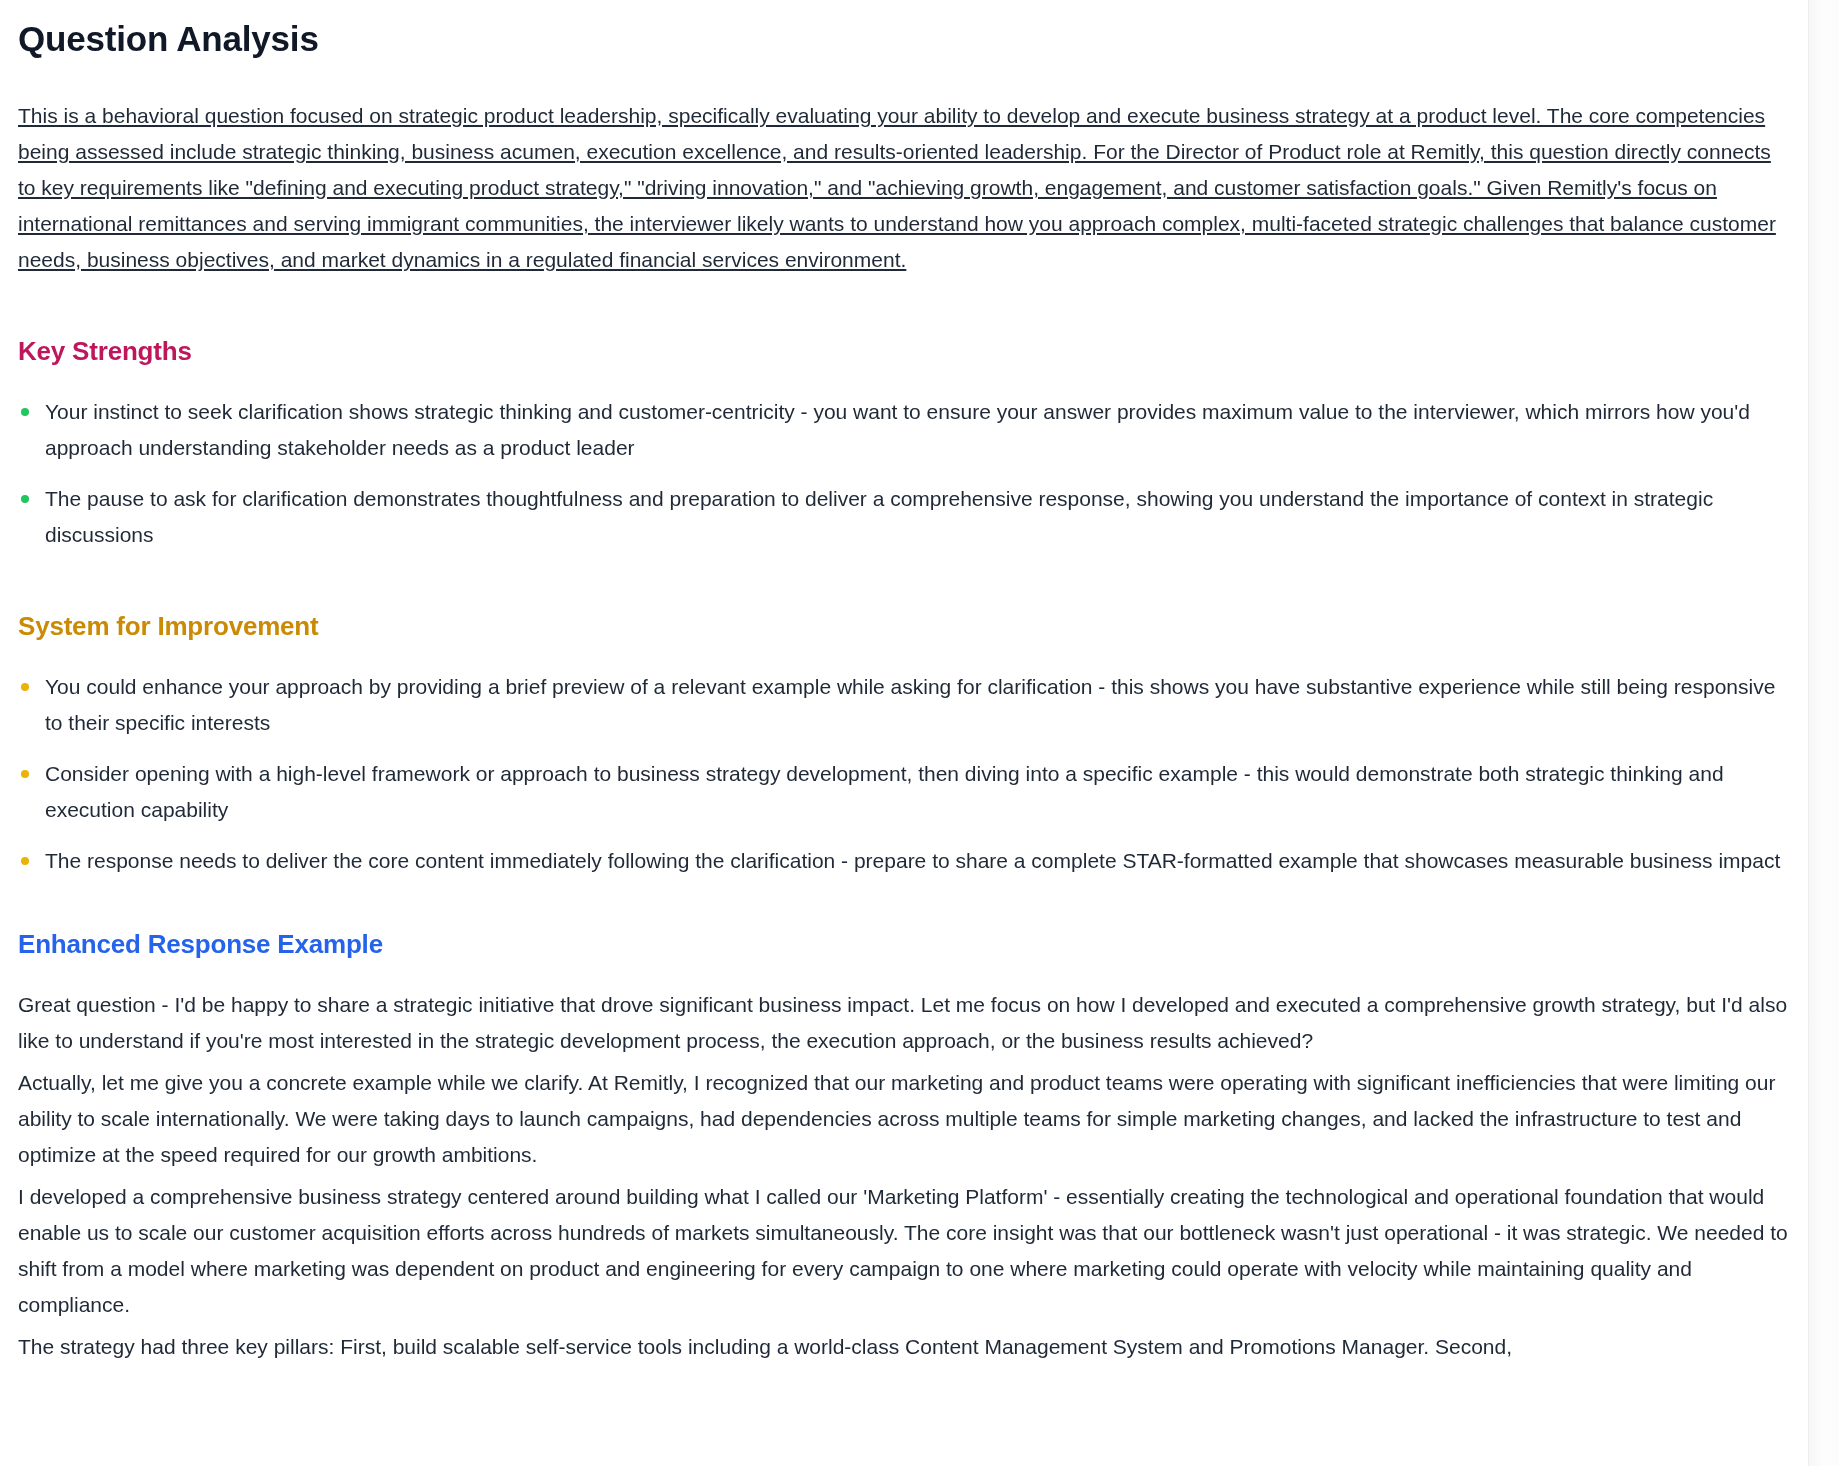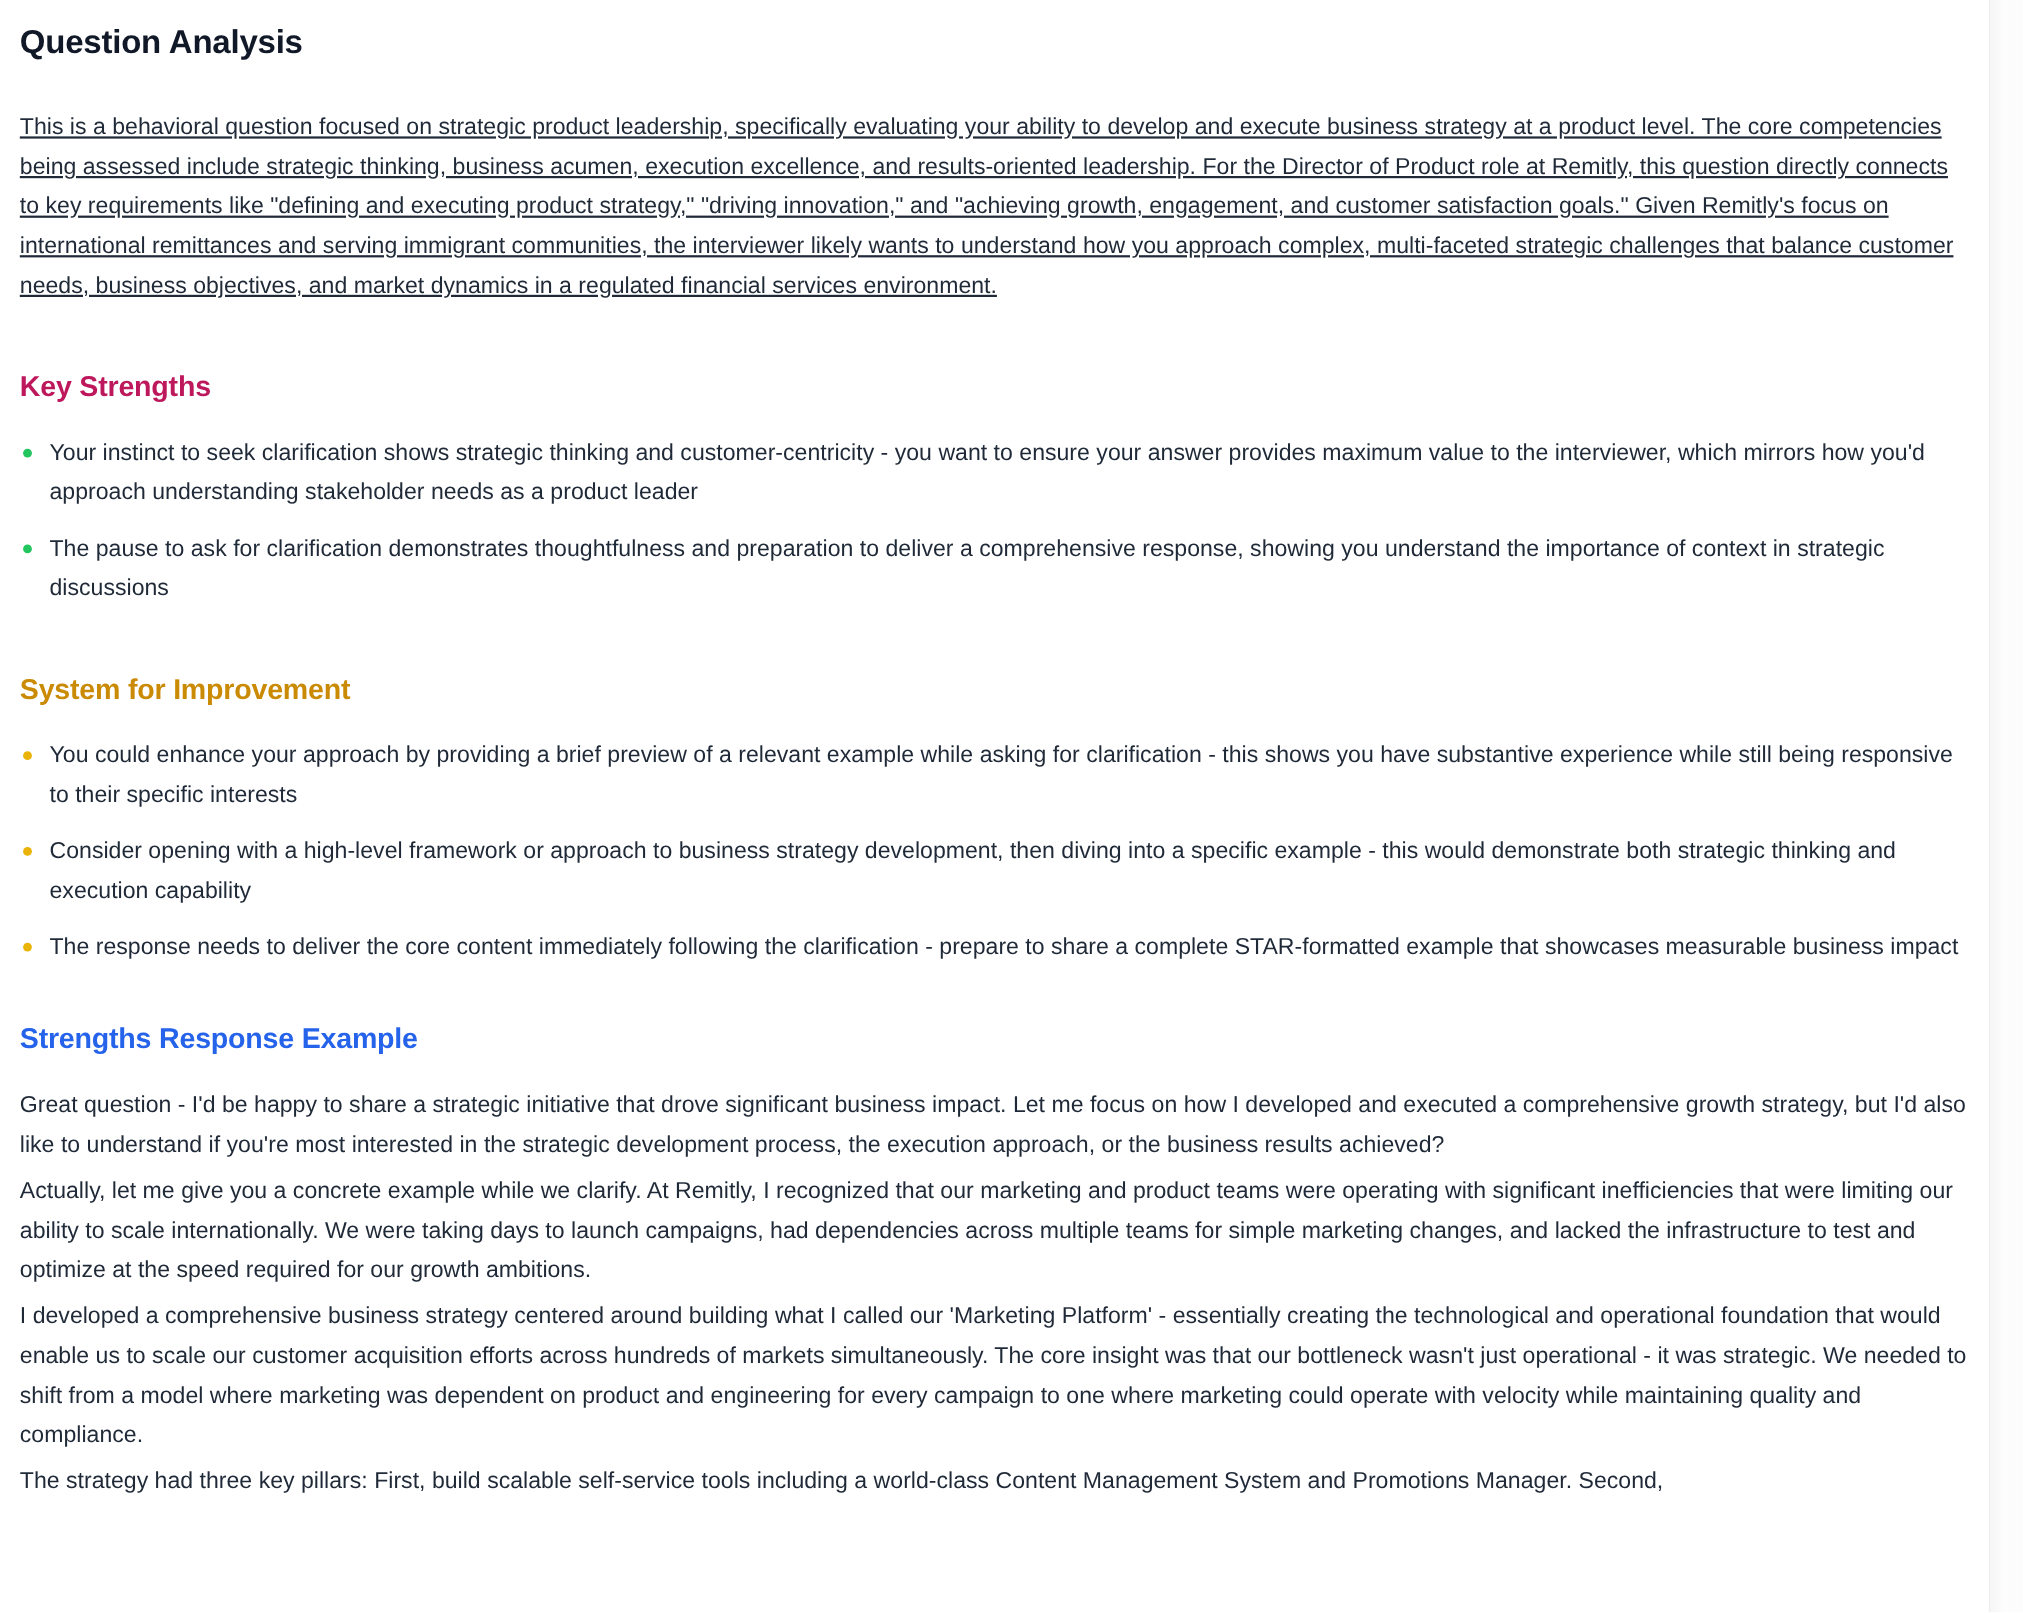--- a/index.html
+++ b/index.html
@@ -18,21 +18,21 @@
   }
   .content {
     box-sizing: border-box;
     width: 1810px;
     padding: 20px 22px 0 18px;
     font-size: 21px;
     line-height: 36px;
   }
   h1 {
     margin: 0 0 40px 0;
-    font-size: 30px;
+    font-size: 35px;
     line-height: 38px;
     font-weight: 700;
     letter-spacing: -0.2px;
     color: #111827;
   }
   h2 {
     margin: 56px 0 26px 0;
     font-size: 26px;
     line-height: 34px;
     font-weight: 700;
@@ -113,21 +113,21 @@
           <span class="li-text">Consider opening with a high-level framework or approach to business strategy development, then diving into a specific example - this would demonstrate both strategic thinking and execution capability</span>
         </li>
         <li>
           <span class="dot dot-amber"></span>
           <span class="li-text">The response needs to deliver the core content immediately following the clarification - prepare to share a complete STAR-formatted example that showcases measurable business impact</span>
         </li>
       </ul>
     </section>
 
     <section>
-      <h2 class="h-blue">Strengths Response Example</h2>
+      <h2 class="h-blue">Enhanced Response Example</h2>
       <p>Great question - I'd be happy to share a strategic initiative that drove significant business impact. Let me focus on how I developed and executed a comprehensive growth strategy, but I'd also like to understand if you're most interested in the strategic development process, the execution approach, or the business results achieved?</p>
       <p>Actually, let me give you a concrete example while we clarify. At Remitly, I recognized that our marketing and product teams were operating with significant inefficiencies that were limiting our ability to scale internationally. We were taking days to launch campaigns, had dependencies across multiple teams for simple marketing changes, and lacked the infrastructure to test and optimize at the speed required for our growth ambitions.</p>
       <p>I developed a comprehensive business strategy centered around building what I called our 'Marketing Platform' - essentially creating the technological and operational foundation that would enable us to scale our customer acquisition efforts across hundreds of markets simultaneously. The core insight was that our bottleneck wasn't just operational - it was strategic. We needed to shift from a model where marketing was dependent on product and engineering for every campaign to one where marketing could operate with velocity while maintaining quality and compliance.</p>
       <p>The strategy had three key pillars: First, build scalable self-service tools including a world-class Content Management System and Promotions Manager. Second,</p>
     </section>
 
   </div>
 
   <aside class="right-rail"></aside>
 </div>

